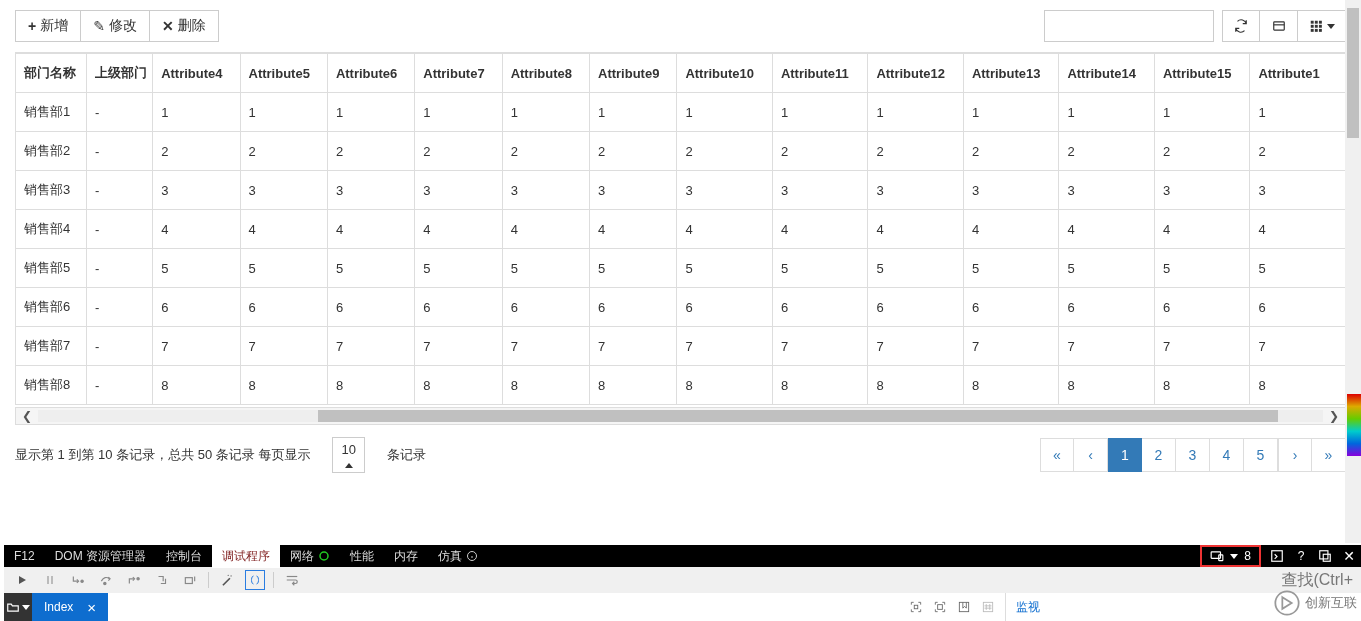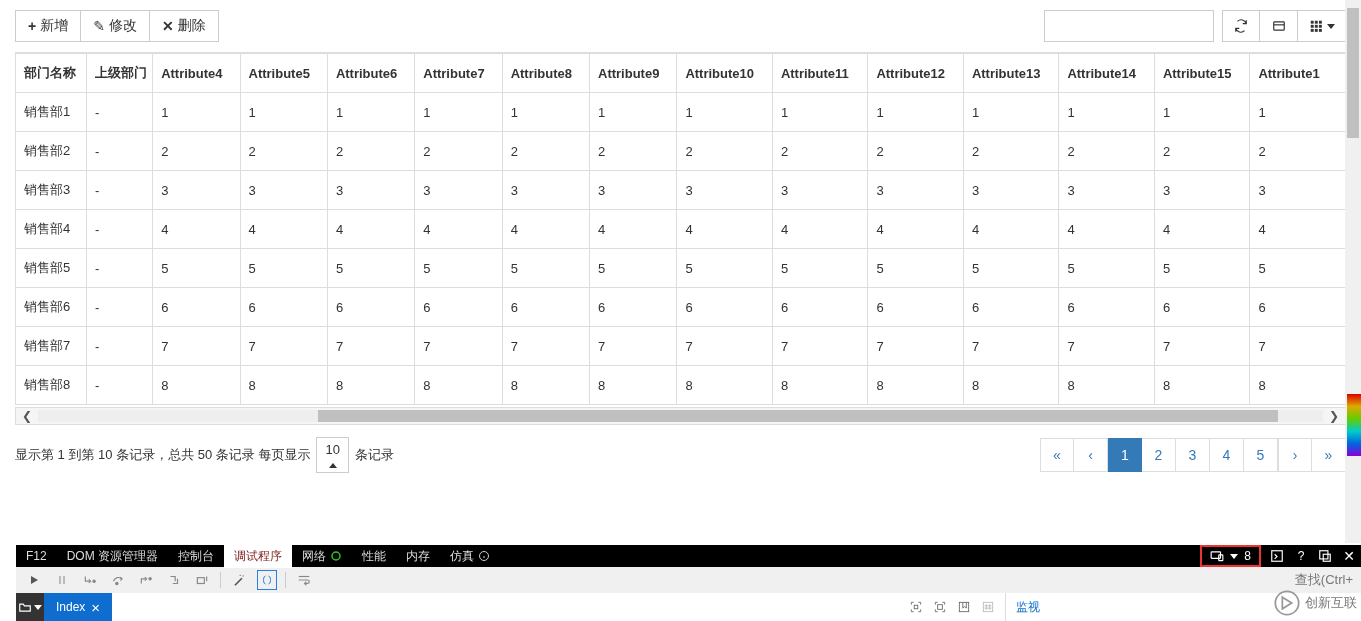--- a/index.html
+++ b/index.html
@@ -70,36 +70,36 @@
   border: 1px solid #ddd;
   background: #f5f5f5;
 }
 .hscroll .arrow { width: 22px; text-align: center; color: #555; font-size: 12px; cursor: pointer; }
 .hscroll .track { flex: 1; height: 12px; background: #eee; position: relative; }
 .hscroll .thumb { position: absolute; left: 280px; top: 0; height: 12px; width: 960px; background: #c0c0c0; }
 .footer-row {
   display: flex; justify-content: space-between; align-items: center;
   padding: 12px 0 0 0;
 }
-.footer-left { color: #333; display: flex; align-items: center; gap: 6px; }
+.footer-left { color: #333; display: flex; align-items: center; gap: 22px; }
 .page-size-sel {
   border: 1px solid #ccc; padding: 4px 8px; display: inline-flex; align-items: center; gap: 6px;
   cursor: pointer;
   flex-direction: column;
 }
 .pagination { display: flex; }
 .page-btn {
   border: 1px solid #ddd; min-width: 34px; height: 34px;
   display: inline-flex; align-items: center; justify-content: center;
   color: #337ab7; cursor: pointer; background: #fff; font-size: 14px;
 }
 .page-btn + .page-btn { border-left: none; }
 .page-btn.active { background: #337ab7; color: #fff; border-color: #337ab7; }
 .devtools {
-  position: absolute; left: 16px; right: 0; bottom: 0;
+  position: absolute; left: 4px; right: 0; bottom: 0;
   height: 76px; background: #000; color: #fff; font-size: 12px;
   font-family: "Segoe UI", Arial, sans-serif;
 }
 .dt-tabs {
   display: flex; align-items: center; height: 22px; background: #000;
   gap: 0;
 }
 .dt-tab { padding: 3px 10px; color: #ddd; cursor: pointer; display: flex; align-items: center; gap: 4px; }
 .dt-tab.active { background: #fff; color: #7f1d1d; }
 .dt-right { margin-left: auto; display: flex; align-items: center; gap: 0; }
@@ -108,31 +108,31 @@
   display: flex; align-items: center; gap: 6px; color: #fff;
 }
 .dt-ri { width: 24px; height: 18px; display: inline-flex; align-items: center; justify-content: center; cursor: pointer; }
 .dt-toolbar {
   display: flex; align-items: center; height: 26px; background: #f0f0f0; color: #555;
   gap: 8px; padding: 0 8px;
 }
 .dt-ti { width: 20px; height: 20px; display: inline-flex; align-items: center; justify-content: center; cursor: pointer; }
 .dt-toolbar .dt-ti.highlight { border: 1px solid #2a7de1; }
 .dt-toolbar .spacer { flex: 1; }
-.dt-find { color: #777; font-size: 13px; margin-left: 36px; }
+.dt-find { color: #777; font-size: 16px; margin-left: 36px; }
 .dt-bottom {
   display: flex; height: 28px; background: #fff; color: #333;
   align-items: stretch;
 }
 .dt-filetab-ctrl {
   background: #333; color: #fff; width: 28px; display: flex; align-items: center; justify-content: center; cursor: pointer;
 }
 .dt-file-tab {
   background: #0e6dcf; color: #fff; padding: 0 12px;
-  display: flex; align-items: center; gap: 6px;
+  display: flex; align-items: center; gap: 14px;
 }
 .dt-file-tab .close { cursor: pointer; font-size: 15px; }
 .dt-bottom-mid { flex: 1; }
 .dt-bottom-rico {
   display: flex; align-items: center; gap: 10px; padding: 0 10px; color: #666;
 }
 .dt-watch {
   width: 356px; border-left: 1px solid #ddd; display: flex; align-items: center;
   padding: 0 10px; color: #0e6dcf; font-weight: 500;
 }

